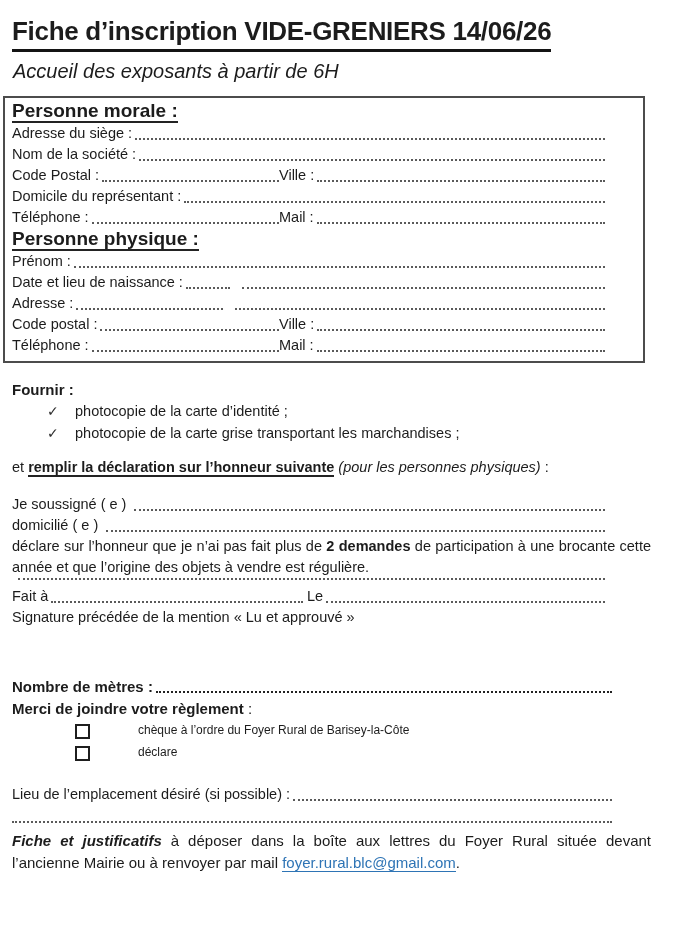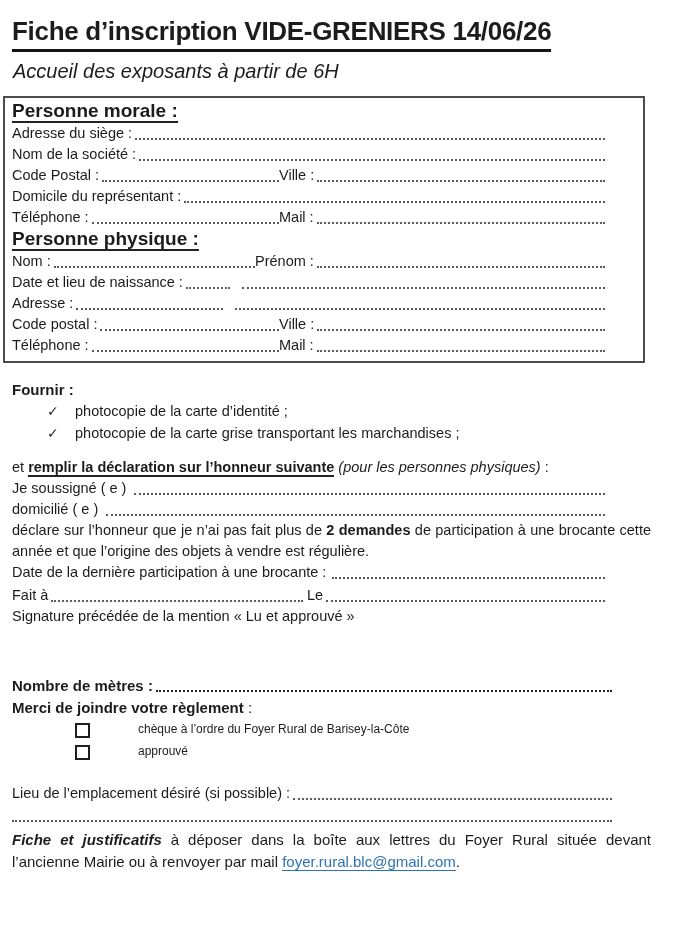--- a/index.html
+++ b/index.html
@@ -100,24 +100,20 @@
       </span>
       <span class="lbl">Mail :</span>
       <span class="dots"></span>
     </div>
 
     <div class="row sec-heading">
       <span class="hul">Personne physique :</span>
     </div>
 
     <div class="row">
-      <span class="pair nomrow">
-        <span class="lbl">Nom :</span>
-        <span class="dots"></span>
-      </span>
       <span class="lbl">Prénom :</span>
       <span class="dots"></span>
     </div>
 
     <div class="row">
       <span class="lbl">Date et lieu de naissance :</span>
       <span class="dots w44"></span>
       <span class="gap"></span>
       <span class="dots"></span>
     </div>
@@ -155,33 +151,32 @@
     <span class="check-glyph">✓</span>
     <span>photocopie de la carte d’identité ;</span>
   </div>
   <div class="check-item">
     <span class="check-glyph">✓</span>
     <span>photocopie de la carte grise transportant les marchandises ;</span>
   </div>
 
   <div class="intro"><span>et </span><span class="b-ul">remplir la déclaration sur l’honneur suivante</span><span class="it"> (pour les personnes physiques)</span><span> :</span></div>
 
-  <div class="row dot-row" style="margin-top:0;">
+  <div class="row dot-row" style="margin-top:16px;">
     <span class="lbl">Je soussigné ( e )</span>
     <span class="dots" style="margin-left:8px;"></span>
   </div>
   <div class="row dot-row">
     <span class="lbl">domicilié ( e )</span>
     <span class="dots" style="margin-left:8px;"></span>
   </div>
 
   <div class="para"><span>déclare sur l’honneur que je n’ai pas fait plus de </span><span class="b">2 demandes</span><span> de participation à une brocante cette année et que l’origine des objets à vendre est régulière.</span></div>
 
   <div class="row dot-row">
-    <span class="lbl">Date de la dernière participation à une brocante :</span>
     <span class="dots" style="margin-left:6px;"></span>
   </div>
 
   <div class="row dot-row" style="margin-top:2px;">
     <span class="pair faitrow">
       <span class="lbl">Fait à</span>
       <span class="dots"></span>
     </span>
     <span class="lbl" style="margin-left:4px;">Le</span>
     <span class="dots"></span>
@@ -195,21 +190,21 @@
   </div>
 
   <div class="reglement-h"><span class="b">Merci de joindre votre règlement</span><span> :</span></div>
 
   <div class="opt-row">
     <span class="cb"></span>
     <span>chèque à l’ordre du Foyer Rural de Barisey-la-Côte</span>
   </div>
   <div class="opt-row">
     <span class="cb"></span>
-    <span>approuvé</span>
+    <span>déclare</span>
   </div>
 
   <div class="row empl-row">
     <span class="lbl">Lieu de l’emplacement désiré (si possible) :</span>
     <span class="dots"></span>
   </div>
   <div class="row full-dots-row">
     <span class="dots" style="margin-left:0;"></span>
   </div>
 

